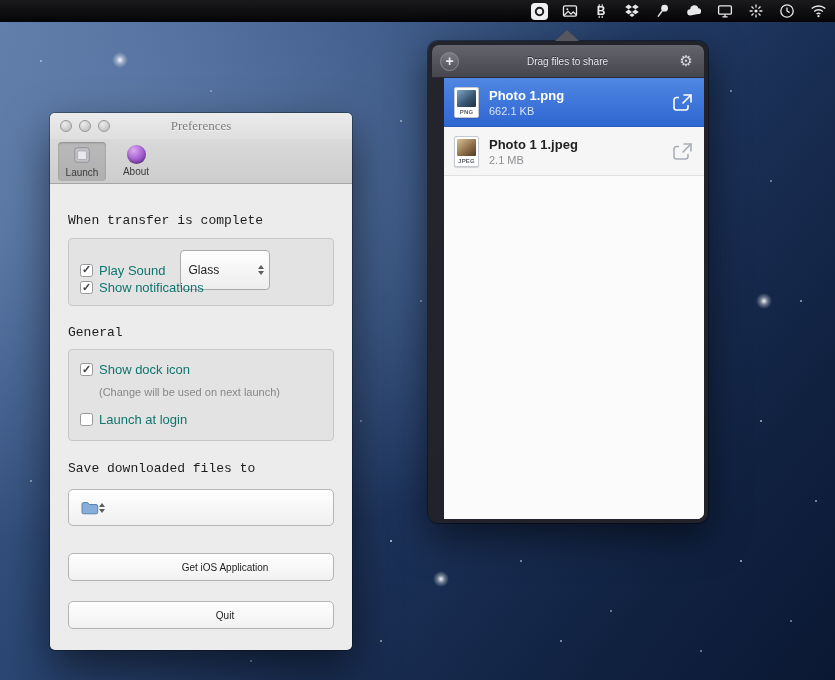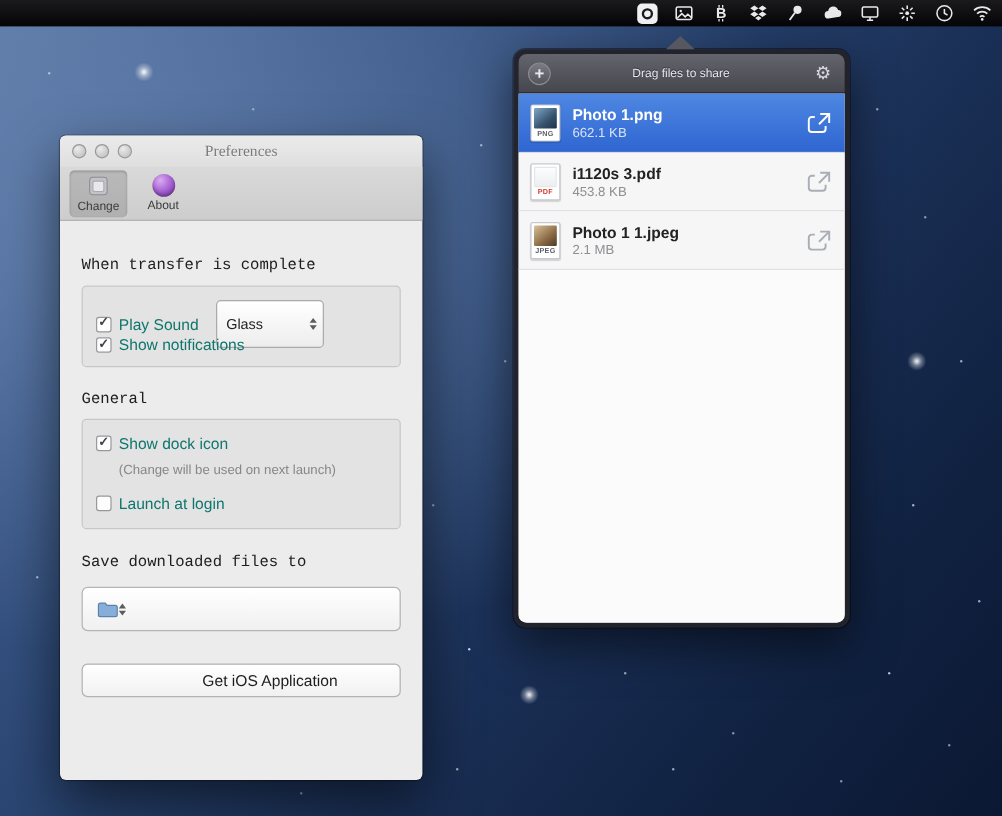--- a/index.html
+++ b/index.html
@@ -53,21 +53,21 @@
   .popover-header { height:33px; flex:0 0 33px; display:flex; align-items:center; padding:0 8px;
     background:linear-gradient(#64646d, #46464e); border-bottom:1px solid #2c2c32;
   }
   .add-btn { width:19px; height:19px; border-radius:50%;
     background:linear-gradient(#7b7b84, #54545c); border:1px solid #8b8b94;
     color:#e9e9ee; font-size:14px; line-height:16px; text-align:center; font-weight:bold; cursor:default;
   }
   .popover-title { flex:1; text-align:center; color:#e6e6eb; font-size:10px; text-shadow:0 -1px 0 rgba(0,0,0,.5); }
   .gear-btn { width:20px; text-align:center; color:#d6d6dc; font-size:15px; cursor:default; }
 
-  .file-list { flex:1; background:#f4f4f5; display:flex; flex-direction:column; }
+  .file-list { flex:1; background:#f4f4f5; display:flex; flex-direction:column;margin-left:12px; }
   .file-row { height:49px; flex:0 0 49px; display:flex; align-items:center; padding:0 10px;
     border-bottom:1px solid #e1e1e4; background:#f6f6f7;
   }
   .file-row.selected { background:linear-gradient(#4f87e2, #2f66d2); border-bottom-color:#2a5cbd; }
   .file-texts { margin-left:10px; }
   .file-name { font-size:13px; font-weight:bold; color:#222; }
   .file-size { font-size:11px; color:#8e8e93; margin-top:2px; }
   .file-row.selected .file-name { color:#fff; }
   .file-row.selected .file-size { color:rgba(255,255,255,.8); }
   .share-btn { margin-left:auto; width:24px; height:21px; display:flex; align-items:center; justify-content:center; cursor:default; }
@@ -134,21 +134,21 @@
   .tri-down { width:0; height:0; border-left:3.5px solid transparent; border-right:3.5px solid transparent; border-top:4.5px solid #5c5c5c; }
 
   .big-select { position:absolute; left:18px; width:266px; height:37px; display:flex; align-items:center;
     background:linear-gradient(#ffffff,#f0f0f0); border:1px solid #b5b5b5; border-radius:5px;
     padding:0 12px; cursor:default;
   }
   .big-select .sel-label { flex:1; font-size:13px; color:#1d1d1d; margin-left:8px; }
 
   .push-btn { position:absolute; left:18px; width:266px; height:28px;
     background:linear-gradient(#ffffff,#f1f1f1); border:1px solid #b3b3b3; border-radius:5px;
-    font-size:13px; color:#1d1d1d; display:flex; align-items:center; justify-content:center; cursor:default;padding-left:48px;
+    font-size:10px; color:#1d1d1d; display:flex; align-items:center; justify-content:center; cursor:default;padding-left:48px;
   }
 </style>
 </head>
 <body>
 
 <div class="desktop">
   <div class="stars">
       <span class="dot"></span>
     </div>
   <div class="star-big" style="left:433px; top:571px;"></div>
@@ -243,56 +243,39 @@
           </div>
           <div class="share-btn">
             <svg width="22" height="19" viewBox="0 0 22 19" fill="none" stroke="#ffffff" stroke-width="1.6">
               <path d="M8 4.5H5.5A2.5 2.5 0 0 0 3 7v7.5A2.5 2.5 0 0 0 5.5 17h9a2.5 2.5 0 0 0 2.5-2.5V12"></path>
               <path d="M12.5 2H20v7.5"></path>
               <path d="M20 2l-8.5 8.5"></path>
             </svg>
           </div>
         </div>
 
+
         <div class="file-row">
-          <div class="file-icon icon-pdf">
+          <div class="file-icon icon-jpeg">
             <div class="file-thumb"></div>
-            <div class="file-type">PDF</div>
+            <div class="file-type">JPEG</div>
           </div>
           <div class="file-texts">
-            <div class="file-name">i1120s 3.pdf</div>
-            <div class="file-size">453.8 KB</div>
+            <div class="file-name">Photo 1 1.jpeg</div>
+            <div class="file-size">2.1 MB</div>
           </div>
           <div class="share-btn">
             <svg width="22" height="19" viewBox="0 0 22 19" fill="none" stroke="#a9aeb6" stroke-width="1.6">
               <path d="M8 4.5H5.5A2.5 2.5 0 0 0 3 7v7.5A2.5 2.5 0 0 0 5.5 17h9a2.5 2.5 0 0 0 2.5-2.5V12"></path>
               <path d="M12.5 2H20v7.5"></path>
               <path d="M20 2l-8.5 8.5"></path>
             </svg>
           </div>
         </div>
 
-        <div class="file-row">
-          <div class="file-icon icon-jpeg">
-            <div class="file-thumb"></div>
-            <div class="file-type">JPEG</div>
-          </div>
-          <div class="file-texts">
-            <div class="file-name">Photo 1 1.jpeg</div>
-            <div class="file-size">2.1 MB</div>
-          </div>
-          <div class="share-btn">
-            <svg width="22" height="19" viewBox="0 0 22 19" fill="none" stroke="#a9aeb6" stroke-width="1.6">
-              <path d="M8 4.5H5.5A2.5 2.5 0 0 0 3 7v7.5A2.5 2.5 0 0 0 5.5 17h9a2.5 2.5 0 0 0 2.5-2.5V12"></path>
-              <path d="M12.5 2H20v7.5"></path>
-              <path d="M20 2l-8.5 8.5"></path>
-            </svg>
-          </div>
-        </div>
-
         <div class="list-empty"></div>
       </div>
     </div>
   </div>
 
   <div class="prefs">
     <div class="titlebar">
       <div class="traffic">
         <span class="tl"></span>
         <span class="tl"></span>
@@ -300,21 +283,21 @@
       </div>
       <div class="win-title">Preferences</div>
     </div>
 
     <div class="toolbar">
       <div class="tool-item selected">
         <svg width="20" height="20" viewBox="0 0 22 22">
           <rect x="3" y="3" width="16" height="16" rx="3" fill="#c2c2c8" stroke="#8d8d93"></rect>
           <rect x="6" y="6.5" width="10" height="9.5" rx="1.5" fill="#e9e9ed" stroke="#a9a9af"></rect>
         </svg>
-        <span class="tool-label">Change</span>
+        <span class="tool-label">Launch</span>
       </div>
       <div class="tool-item">
         <span class="about-orb"></span>
         <span class="tool-label">About</span>
       </div>
     </div>
 
     <div class="heading" style="top:100px;">When transfer is complete</div>
     <div class="groupbox" style="top:125px; height:68px;">
       <div class="check-row" style="top:11px;">
@@ -360,14 +343,15 @@
       <svg width="18" height="14" viewBox="0 0 18 14">
         <path d="M1 3.2A1.6 1.6 0 0 1 2.6 1.6h4.1l1.5 1.9h6.9A1.6 1.6 0 0 1 16.7 5.1v6.1a1.6 1.6 0 0 1-1.6 1.6H2.6A1.6 1.6 0 0 1 1 11.2z" fill="#86aed8" stroke="#5b82ae"></path>
       </svg>
       <span class="steppers">
           <span class="tri-up"></span>
           <span class="tri-down"></span>
         </span>
     </div>
 
     <div class="push-btn" style="top:440px;">Get iOS Application</div>
+    <div class="push-btn" style="top:488px;">Quit</div>
   </div>
 </div>
 
 </body></html>

